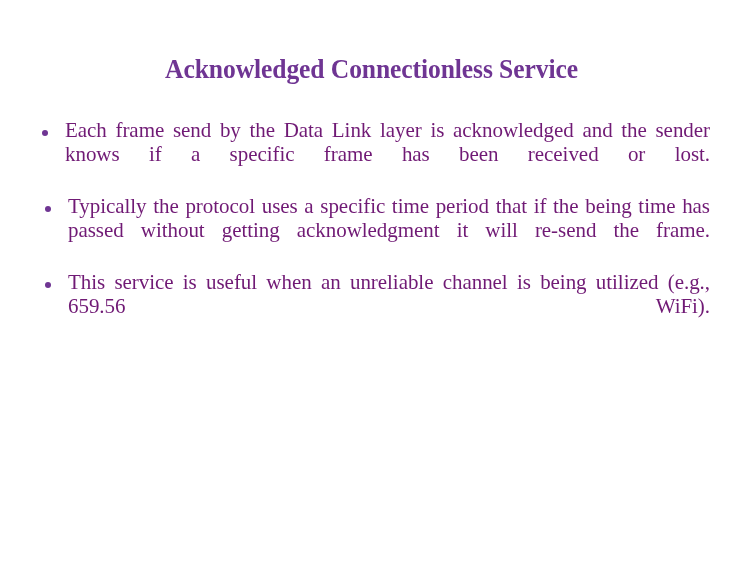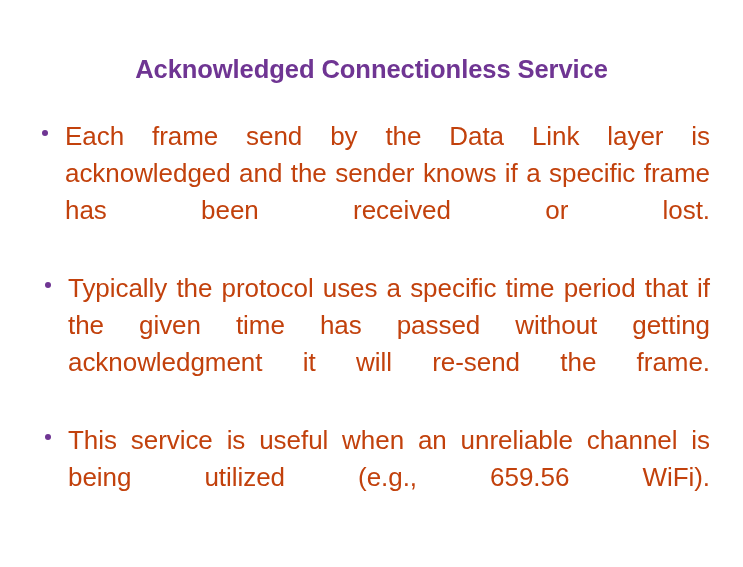--- a/index.html
+++ b/index.html
@@ -14,20 +14,21 @@
     font-family: "Liberation Sans", "DejaVu Sans", sans-serif;
     overflow: hidden;
     position: relative;
     -webkit-font-smoothing: antialiased;
   }
 
   .slide {
     position: absolute;
     inset: 0;
     background: #ffffff;
+    font-family: Liberation Serif, serif;
   }
 
   
   .slide-title {
     position: absolute;
     left: 0;
     top: 52px;
     width: 743px;
     text-align: center;
     color: #6f3593;
@@ -45,23 +46,23 @@
     position: absolute;
     left: 38px;
     top: 118px;
     width: 672px;
   }
 
   .bullet-item {
     position: relative;
     padding-left: 27px;
     margin: 0 0 4px 0;
-    color: #c2410c;
-    font-size: 26px;
-    line-height: 37px;
+    color: #701a75;
+    font-size: 21px;
+    line-height: 24px;
     text-align: justify;
     text-justify: inter-word;
     letter-spacing: -0.05px;
   }
   .bullet-item:last-child {
     margin-bottom: 0;
   }
 
   
   .bullet-item.indented {
@@ -102,21 +103,21 @@
 
   <div class="body-area">
 
     <div class="bullet-item">
       <span class="bullet-marker"></span>
       <span class="bullet-text">Each frame send by the Data Link layer is acknowledged and the sender knows if a specific frame has been received or lost.</span>
     </div>
 
     <div class="bullet-item indented">
       <span class="bullet-marker"></span>
-      <span class="bullet-text">Typically the protocol uses a specific time period that if the given time has passed without getting acknowledgment it will re-send the frame.</span>
+      <span class="bullet-text">Typically the protocol uses a specific time period that if the being time has passed without getting acknowledgment it will re-send the frame.</span>
     </div>
 
     <div class="bullet-item indented">
       <span class="bullet-marker"></span>
       <span class="bullet-text">This service is useful when an unreliable channel is being utilized (e.g., 659.56 WiFi).</span>
     </div>
 
   </div>
 </div>
 

